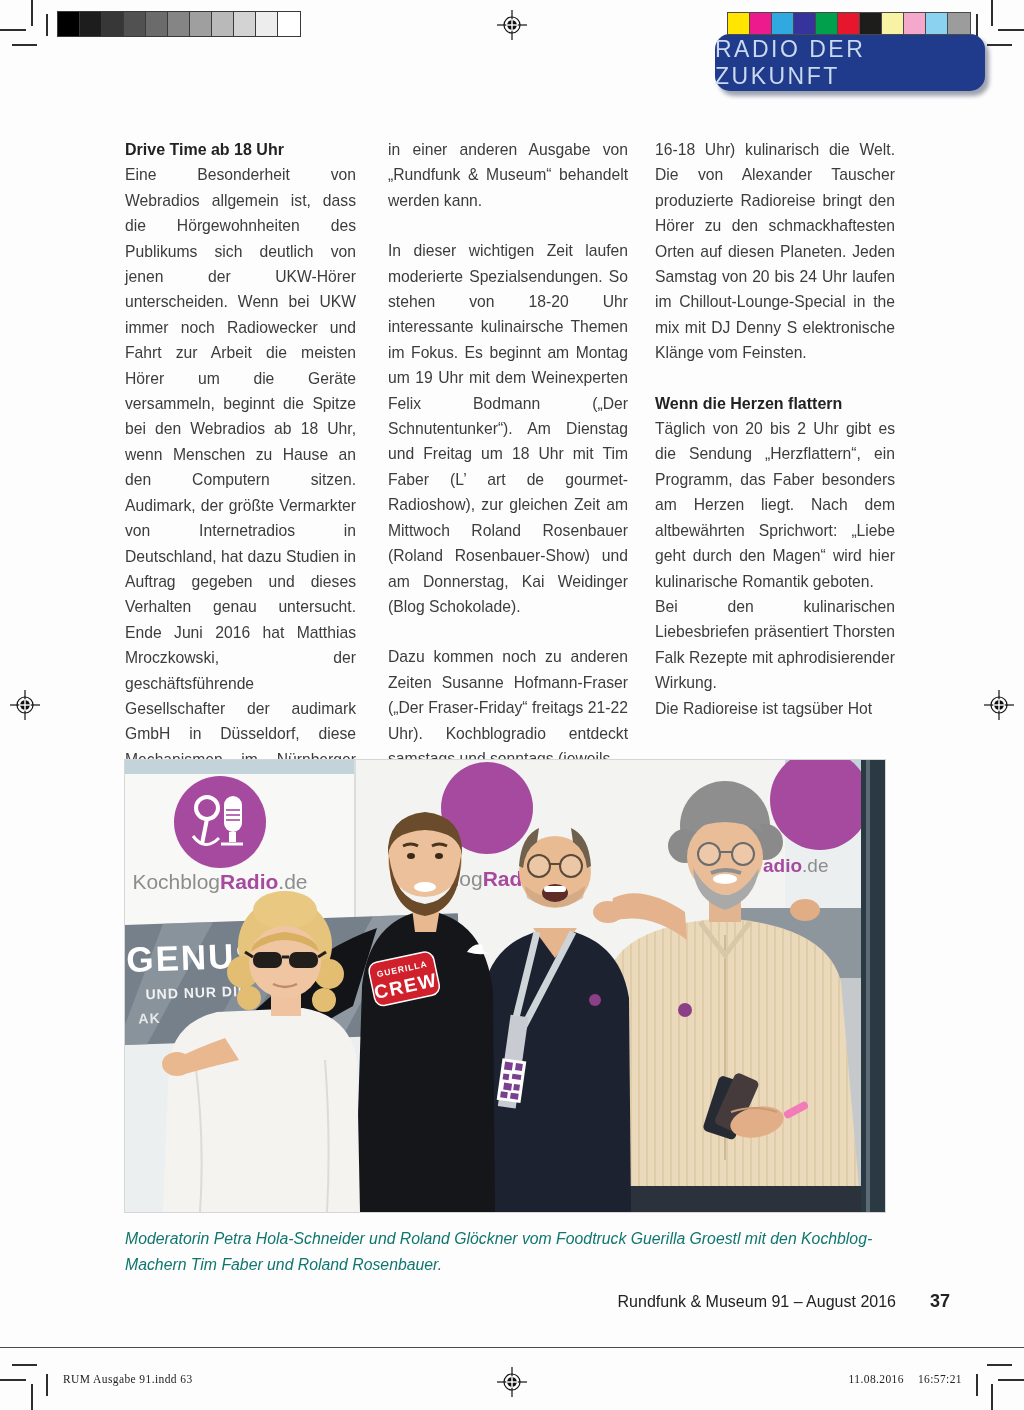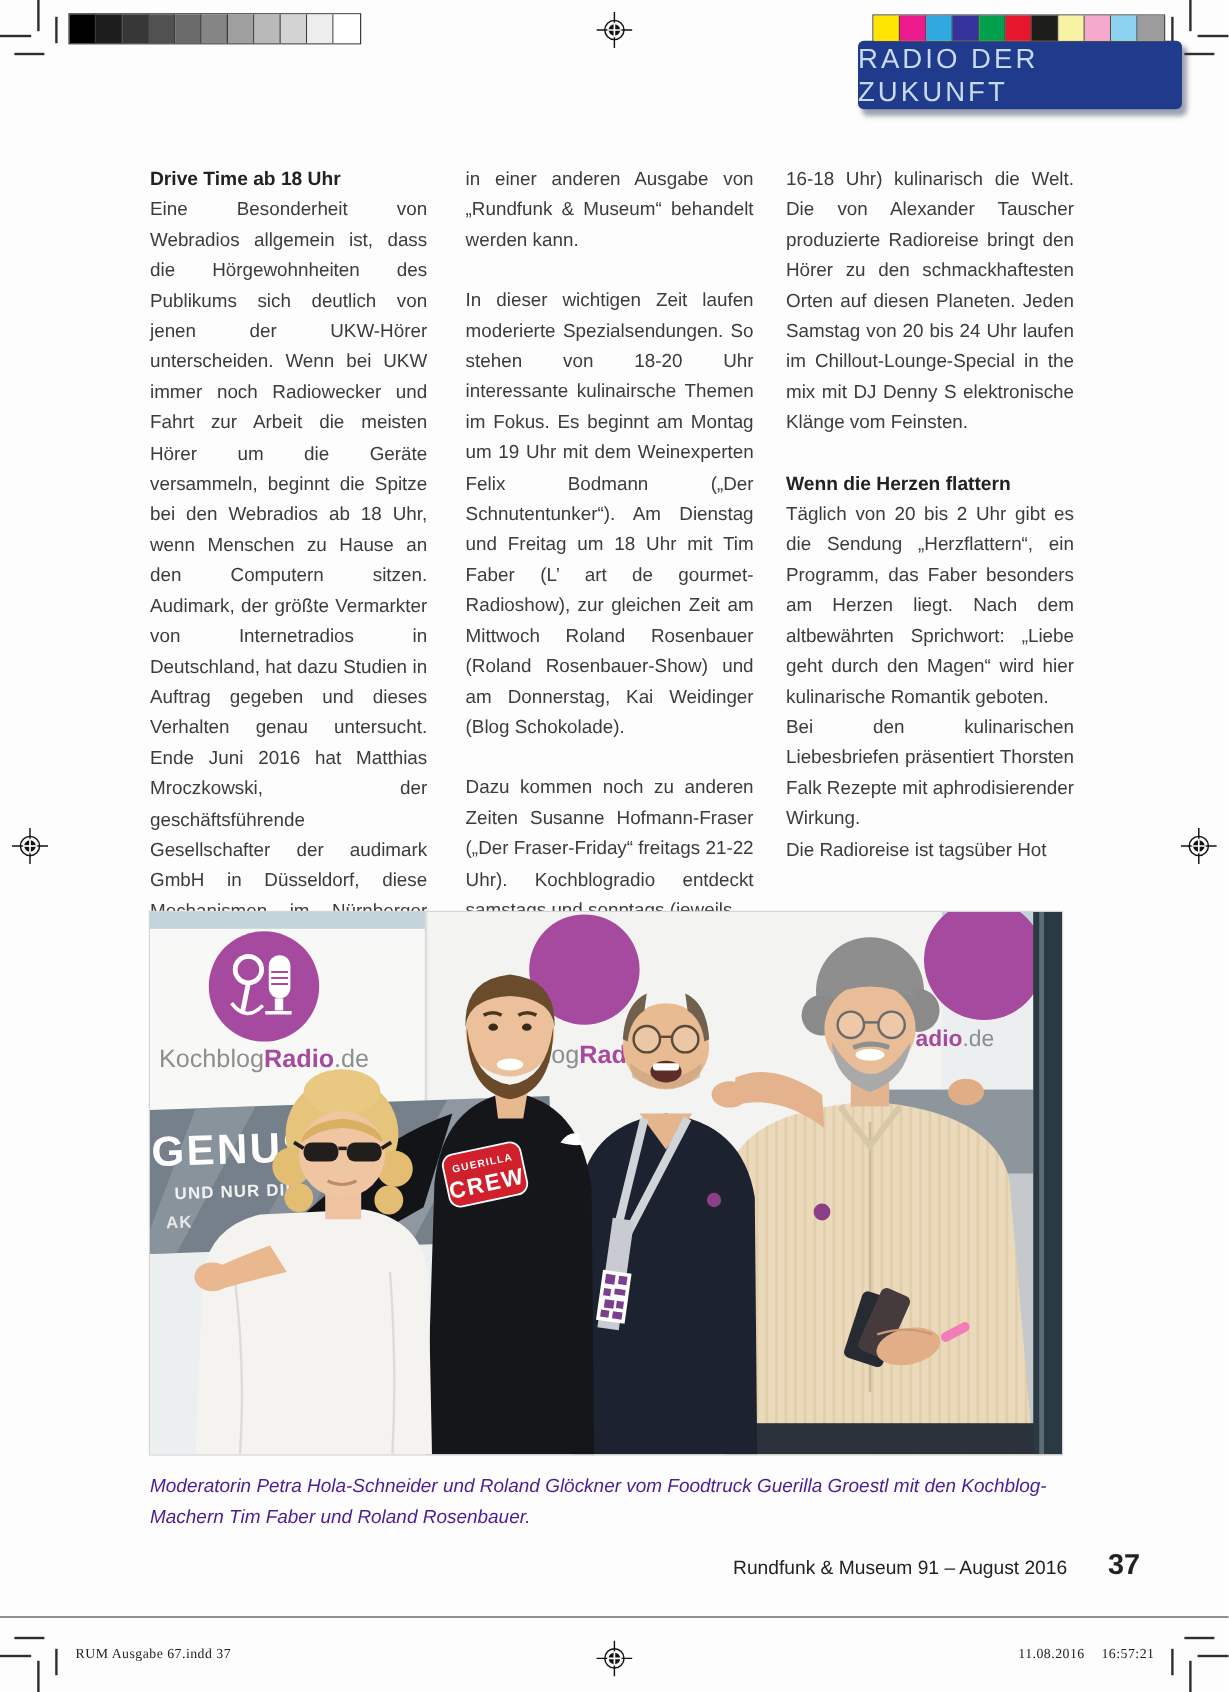--- a/index.html
+++ b/index.html
@@ -18,42 +18,42 @@
   .regmark{position:absolute;width:30px;height:30px;}
   .bottomrule{position:absolute;left:0;top:1347px;width:1024px;height:1px;background:#4a4a4a;}
   .slug{position:absolute;top:1373px;font-family:"Liberation Serif","DejaVu Serif",serif;
         font-size:11.5px;color:#222;letter-spacing:.4px;}
   .slug-left{left:63px;}
   .slug-right{right:62px;text-align:right;}
   .slug-right span{margin-left:14px;}
 
   
   .banner{position:absolute;left:715px;top:34px;width:270px;height:57px;background:#203a8c;
-          border-radius:5px;box-shadow:4px 5px 4px rgba(40,50,80,.45);z-index:2;
+          border-radius:15px;box-shadow:4px 5px 4px rgba(40,50,80,.45);z-index:2;
           display:flex;align-items:center;justify-content:center;}
   .banner span{color:#c9d9ee;font-size:23px;letter-spacing:2.5px;}
 
   
   .col{position:absolute;top:137px;text-align:justify;font-size:15.7px;line-height:25.4px;color:#3c3c3c;}
   .col-1{left:125px;width:231px;}
   .col-2{left:388px;width:240px;}
   .col-3{left:655px;width:240px;}
   .col h4{margin:0;font-size:16px;line-height:25.4px;color:#222;text-align:left;}
   .col p{margin:0 0 25px 0;}
   .col p.tight{margin:0;}
 
   
   .photo{position:absolute;left:125px;top:760px;width:760px;height:452px;outline:1px solid #d6d6d6;}
   .caption{position:absolute;left:125px;top:1226px;width:762px;font-style:italic;
-           font-size:15.8px;line-height:26px;color:#4c1d95;text-align:left;}
+           font-size:15.8px;line-height:26px;color:#0f766e;text-align:left;}
 
   
   .footline{position:absolute;left:0;top:1291px;width:950px;text-align:right;color:#222;}
   .footline .journal{font-size:16px;}
-  .footline .pagenum{font-size:24px;font-weight:bold;margin-left:34px;}
+  .footline .pagenum{font-size:18px;font-weight:bold;margin-left:34px;}
 </style>
 </head>
 <body>
 
 <div class="page">
 
   <div class="bar graybar">
       <div class="swatch" style="background: rgb(0, 0, 0);"></div>
       <div class="swatch" style="background: rgb(29, 29, 29);"></div>
       <div class="swatch" style="background: rgb(55, 55, 55);"></div>
@@ -333,18 +333,18 @@
     </g>
   </svg>
 
   <div class="caption">Moderatorin Petra Hola-Schneider und Roland Glöckner vom Foodtruck Guerilla Groestl mit den Kochblog-Machern Tim Faber und Roland Rosenbauer.</div>
 
   <div class="footline">
     <span class="journal">Rundfunk &amp; Museum 91 – August 2016</span><span class="pagenum">37</span>
   </div>
 
   <div class="bottomrule"></div>
-  <div class="slug slug-left">RUM Ausgabe 67.indd   37</div>
+  <div class="slug slug-left">RUM Ausgabe 91.indd   63</div>
   <div class="slug slug-right">
     <span>11.08.2016</span><span>16:57:21</span>
   </div>
 
 </div>
 
 </body></html>

